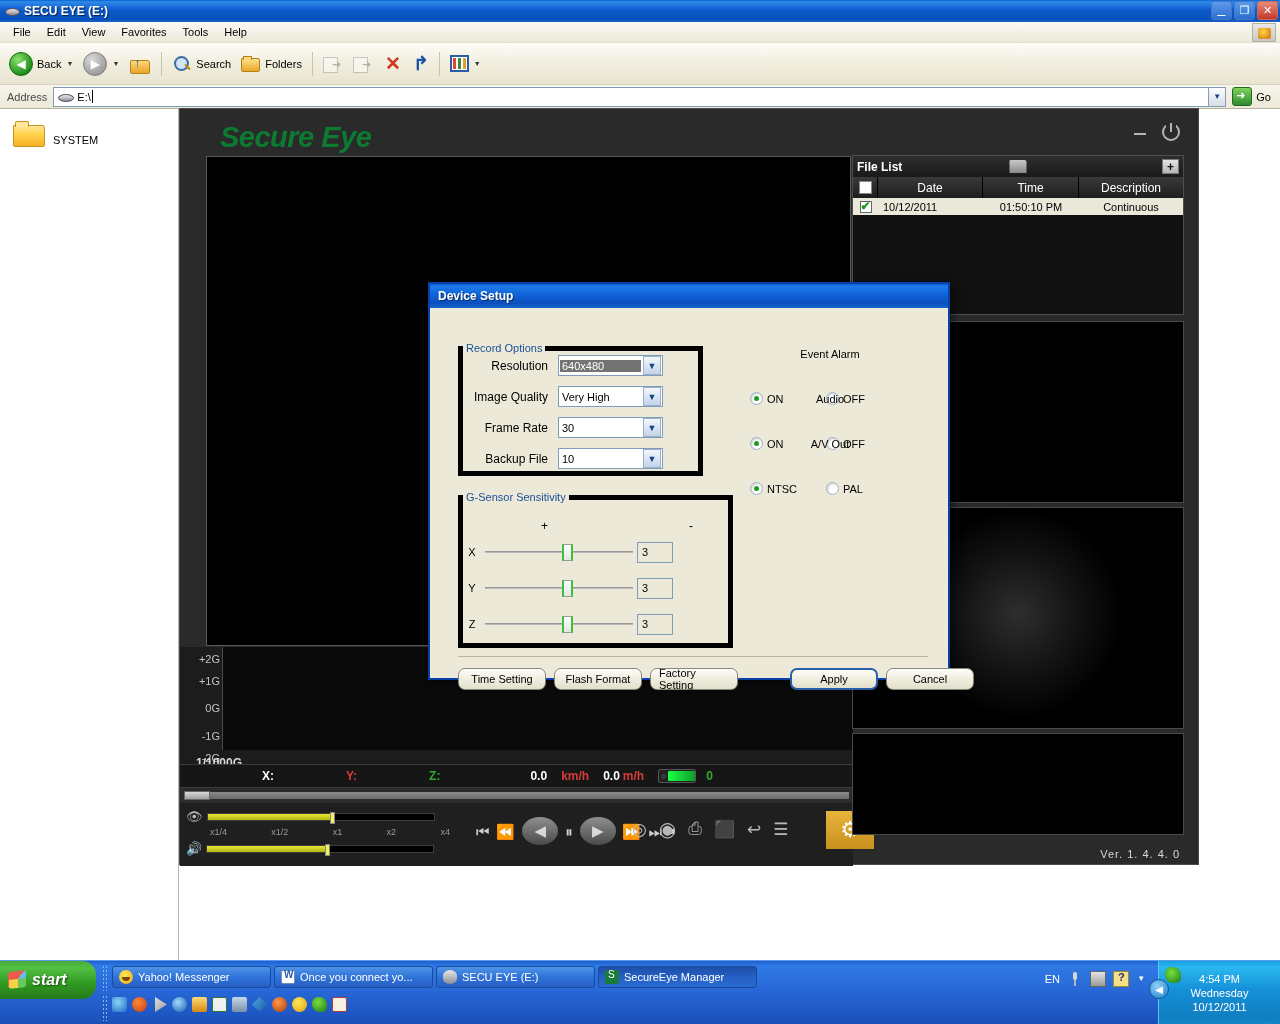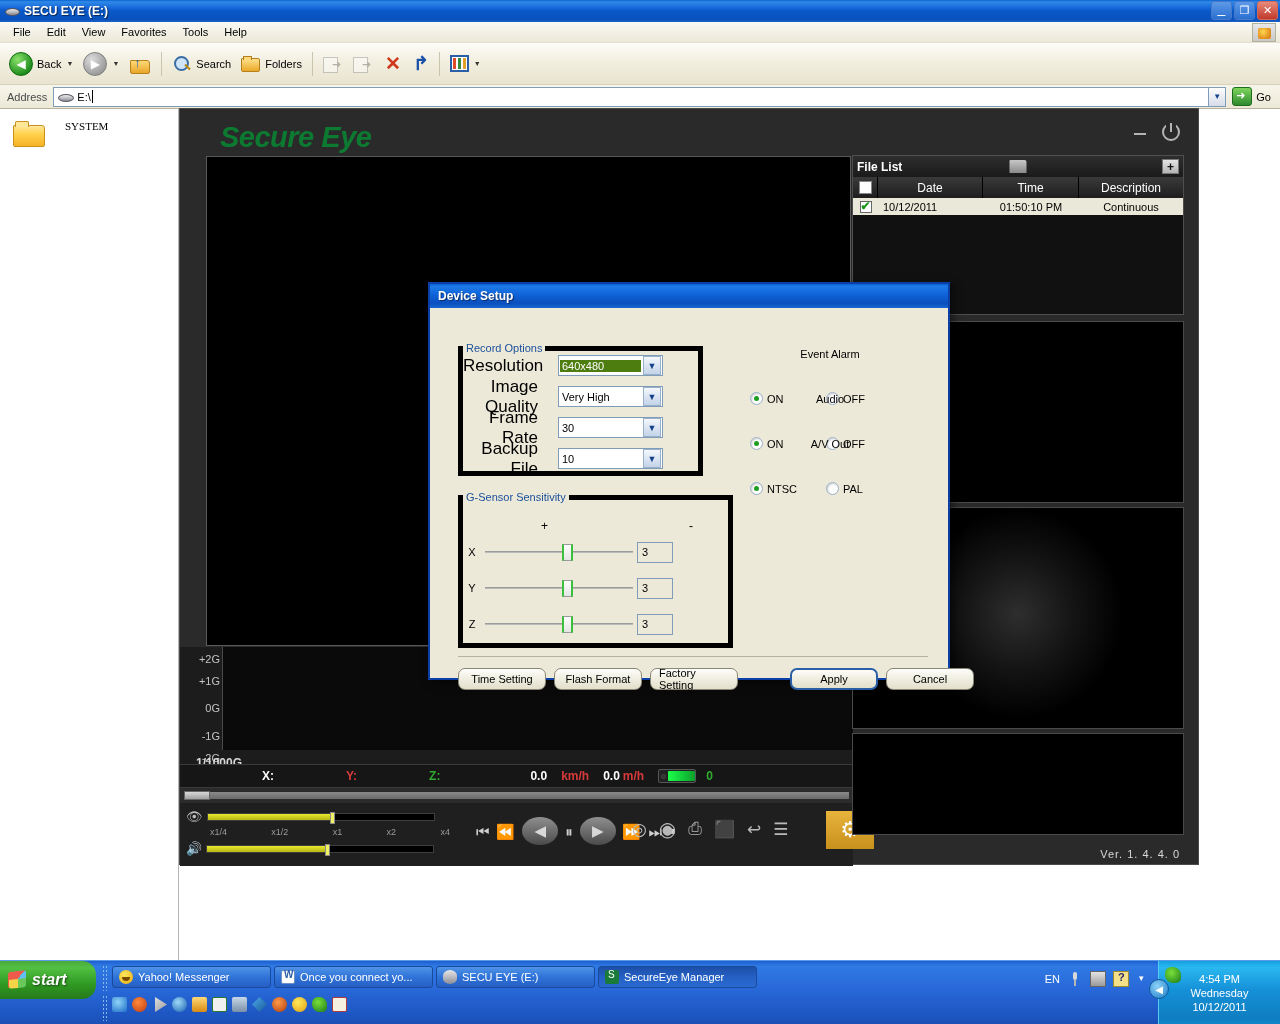--- a/index.html
+++ b/index.html
@@ -146,21 +146,21 @@
     background: linear-gradient(to bottom, #7ed45c, #2f8a2f);
     border: 1px solid #1d6b1d; position: relative;
   }
   #go-arrow::after { content: "➜"; position: absolute; left: 3px; top: 1px; color: #fff; font-size: 11px; }
 
   #explorer-body { display: flex; height: calc(960px - 22px - 21px - 42px - 24px); background: #fff; }
   #file-pane {
     width: 179px; background: #fff; border-right: 1px solid #b5b5b5;
     padding: 8px 0 0 10px;
   }
-  .file-item { display: flex; align-items: flex-start; gap: 20px; padding: 3px; width: 150px; cursor: pointer; font-family: Liberation Serif, serif; }
+  .file-item { display: flex; align-items: flex-end; gap: 8px; padding: 3px; width: 150px; cursor: pointer; }
   .folder-ico { width: 32px; height: 26px; position: relative; flex: none; }
   .folder-ico::before { content: ""; position: absolute; left: 0; top: 5px; width: 30px; height: 20px;
     background: linear-gradient(to bottom, #ffe79a 0%, #ffd24d 40%, #f5b224 100%);
     border: 1px solid #c9921f; border-radius: 1px 3px 2px 2px; }
   .folder-ico::after { content: ""; position: absolute; left: 2px; top: 1px; width: 12px; height: 5px;
     background: #ffe79a; border: 1px solid #c9921f; border-bottom: none; border-radius: 2px 2px 0 0; }
   .file-label { font-size: 11px; }
 
   
   #secureeye {
@@ -301,27 +301,27 @@
   }
   #dlg-title span { color: #fff; font-size: 12px; font-weight: bold; text-shadow: 1px 1px 1px rgba(0,0,0,.5); }
   #dlg-body { position: relative; height: calc(100% - 24px); padding: 10px; }
 
   fieldset.grp { border: 5px solid #000000; position: absolute; }
   fieldset.grp legend { color: #1a4f9c; font-size: 11px; padding: 0 3px; }
   #grp-record { left: 28px; top: 34px; width: 245px; height: 134px; }
   #grp-gsensor { left: 28px; top: 183px; width: 275px; height: 157px; }
 
   .row { display: flex; align-items: center; height: 23px; margin-bottom: 8px; }
-  .row .lbl { width: 95px; text-align: right; font-size: 17px; padding-right: 20px; }
+  .row .lbl { width: 95px; text-align: right; font-size: 12px; padding-right: 10px; }
   .combo {
     width: 105px; height: 21px; border: 1px solid #7f9db9; background: #fff;
     display: flex; align-items: center; position: relative; cursor: pointer;
   }
   .combo .val { flex: 1; font-size: 11px; padding-left: 3px; }
-  .combo.sel .val { background: #4d7c0f; color: #fff; margin: 1px; padding-left: 2px; }
+  .combo.sel .val { background: #737373; color: #fff; margin: 1px; padding-left: 2px; }
   .combo .arw {
     width: 18px; height: 19px; margin: 1px; border: 1px solid #9ab0c8;
     background: linear-gradient(to bottom, #f4f8fd, #c3d3e8);
     display: flex; align-items: center; justify-content: center;
   }
   .combo .arw i { font-style: normal; font-size: 9px; color: #15428b; }
 
   .slrow { display: flex; align-items: center; height: 26px; margin-bottom: 10px; }
   .slrow .axis { width: 18px; text-align: center; font-size: 11px; }
   .slider { width: 148px; height: 20px; position: relative; margin: 0 4px; }

